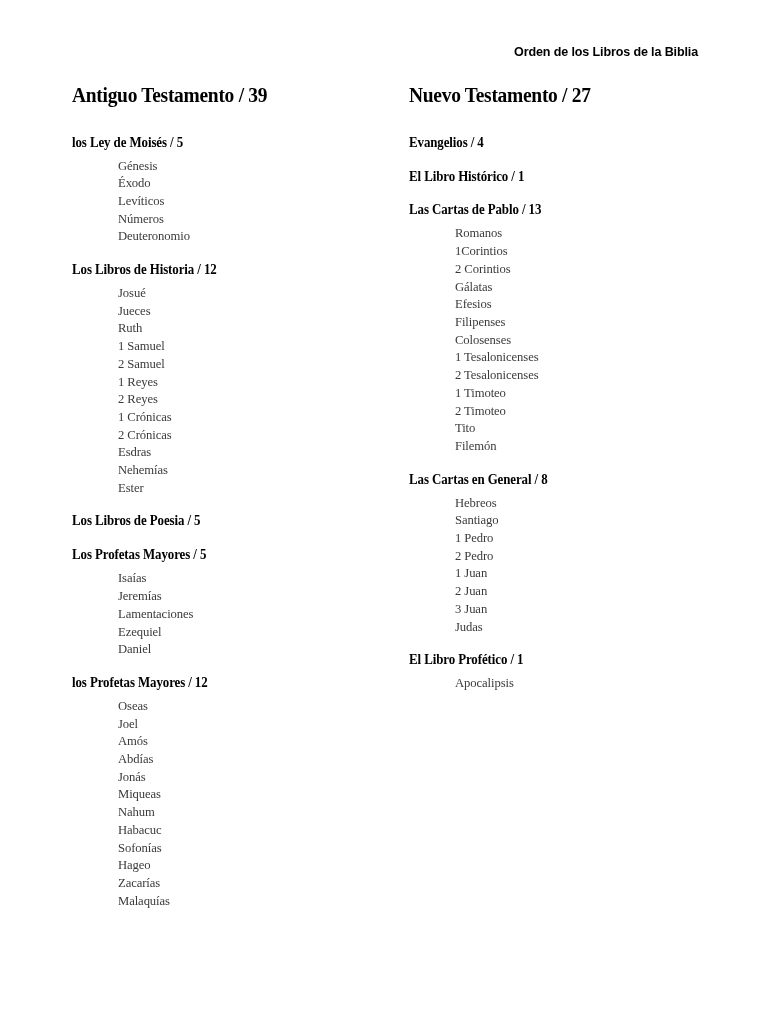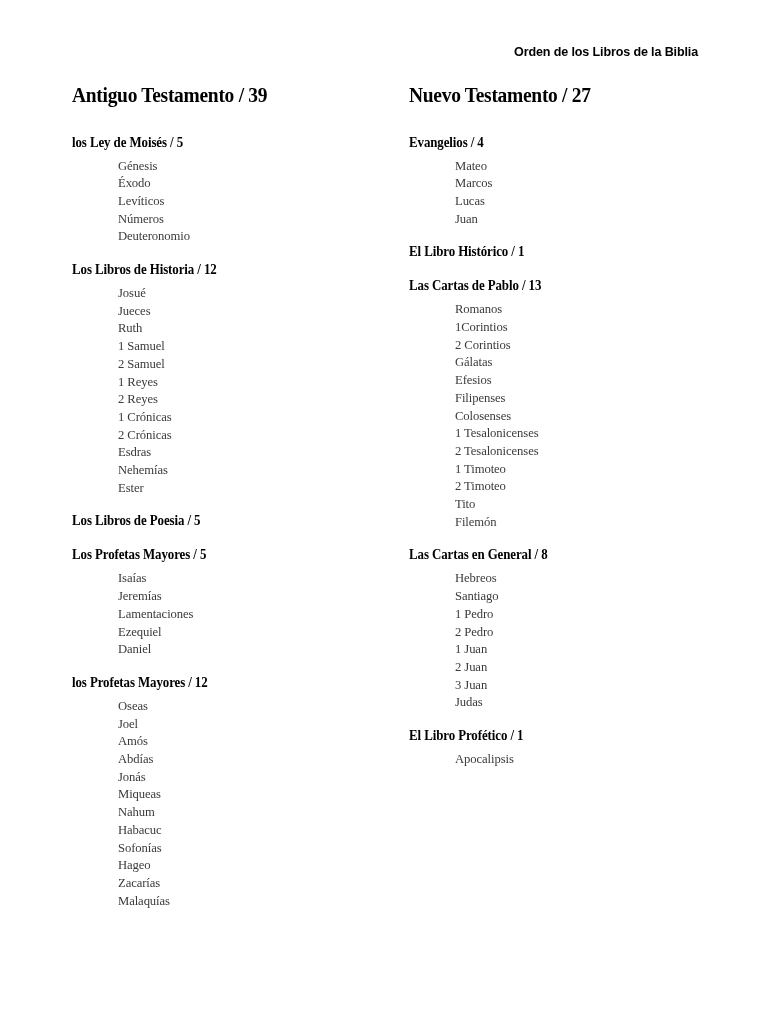--- a/index.html
+++ b/index.html
@@ -170,26 +170,20 @@
             </ul>
           </div>
         </div>
     </div>
 
     <div class="column right">
       <div class="testament-title">Nuevo Testamento / 27</div>
       <div>
           <div class="section">
             <div class="section-heading">Evangelios / 4</div>
-            <ul class="book-list">
-              <li class="book-item">Mateo</li>
-              <li class="book-item">Marcos</li>
-              <li class="book-item">Lucas</li>
-              <li class="book-item">Juan</li>
-            </ul>
           </div>
           <div class="section">
             <div class="section-heading">El Libro Histórico / 1</div>
           </div>
           <div class="section">
             <div class="section-heading">Las Cartas de Pablo / 13</div>
             <ul class="book-list">
               <li class="book-item">Romanos</li>
               <li class="book-item">1Corintios</li>
               <li class="book-item">2 Corintios</li>

